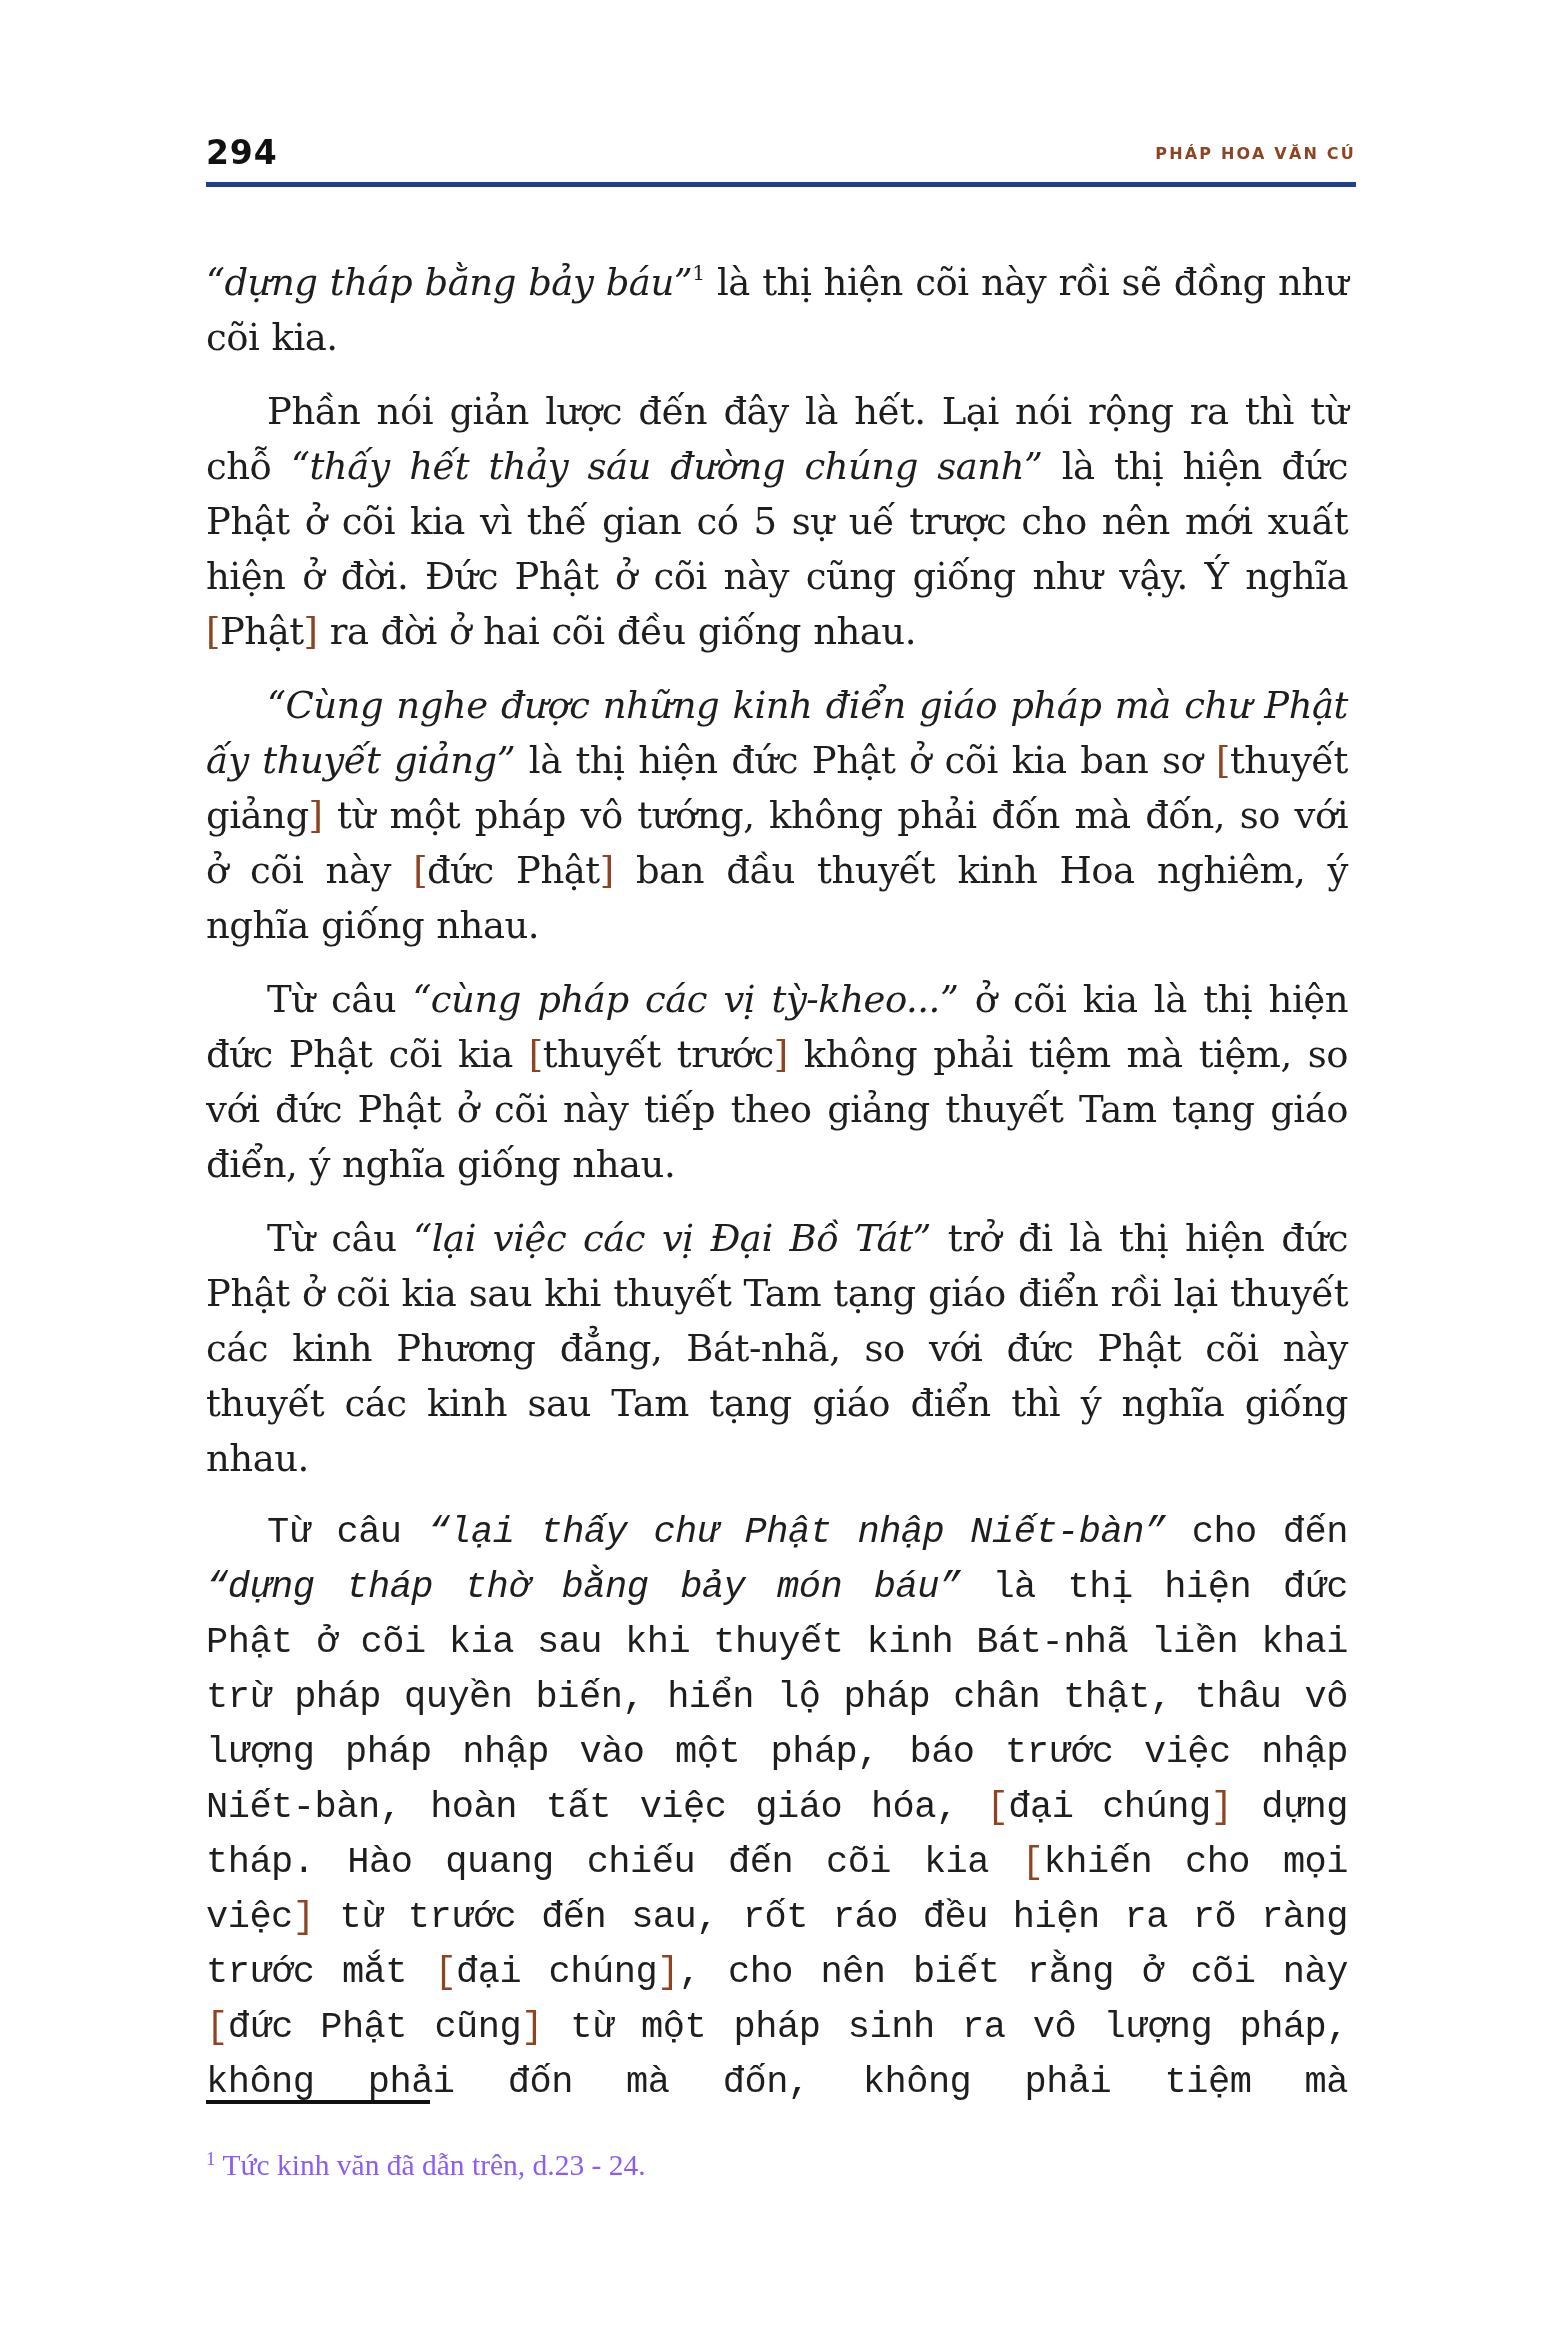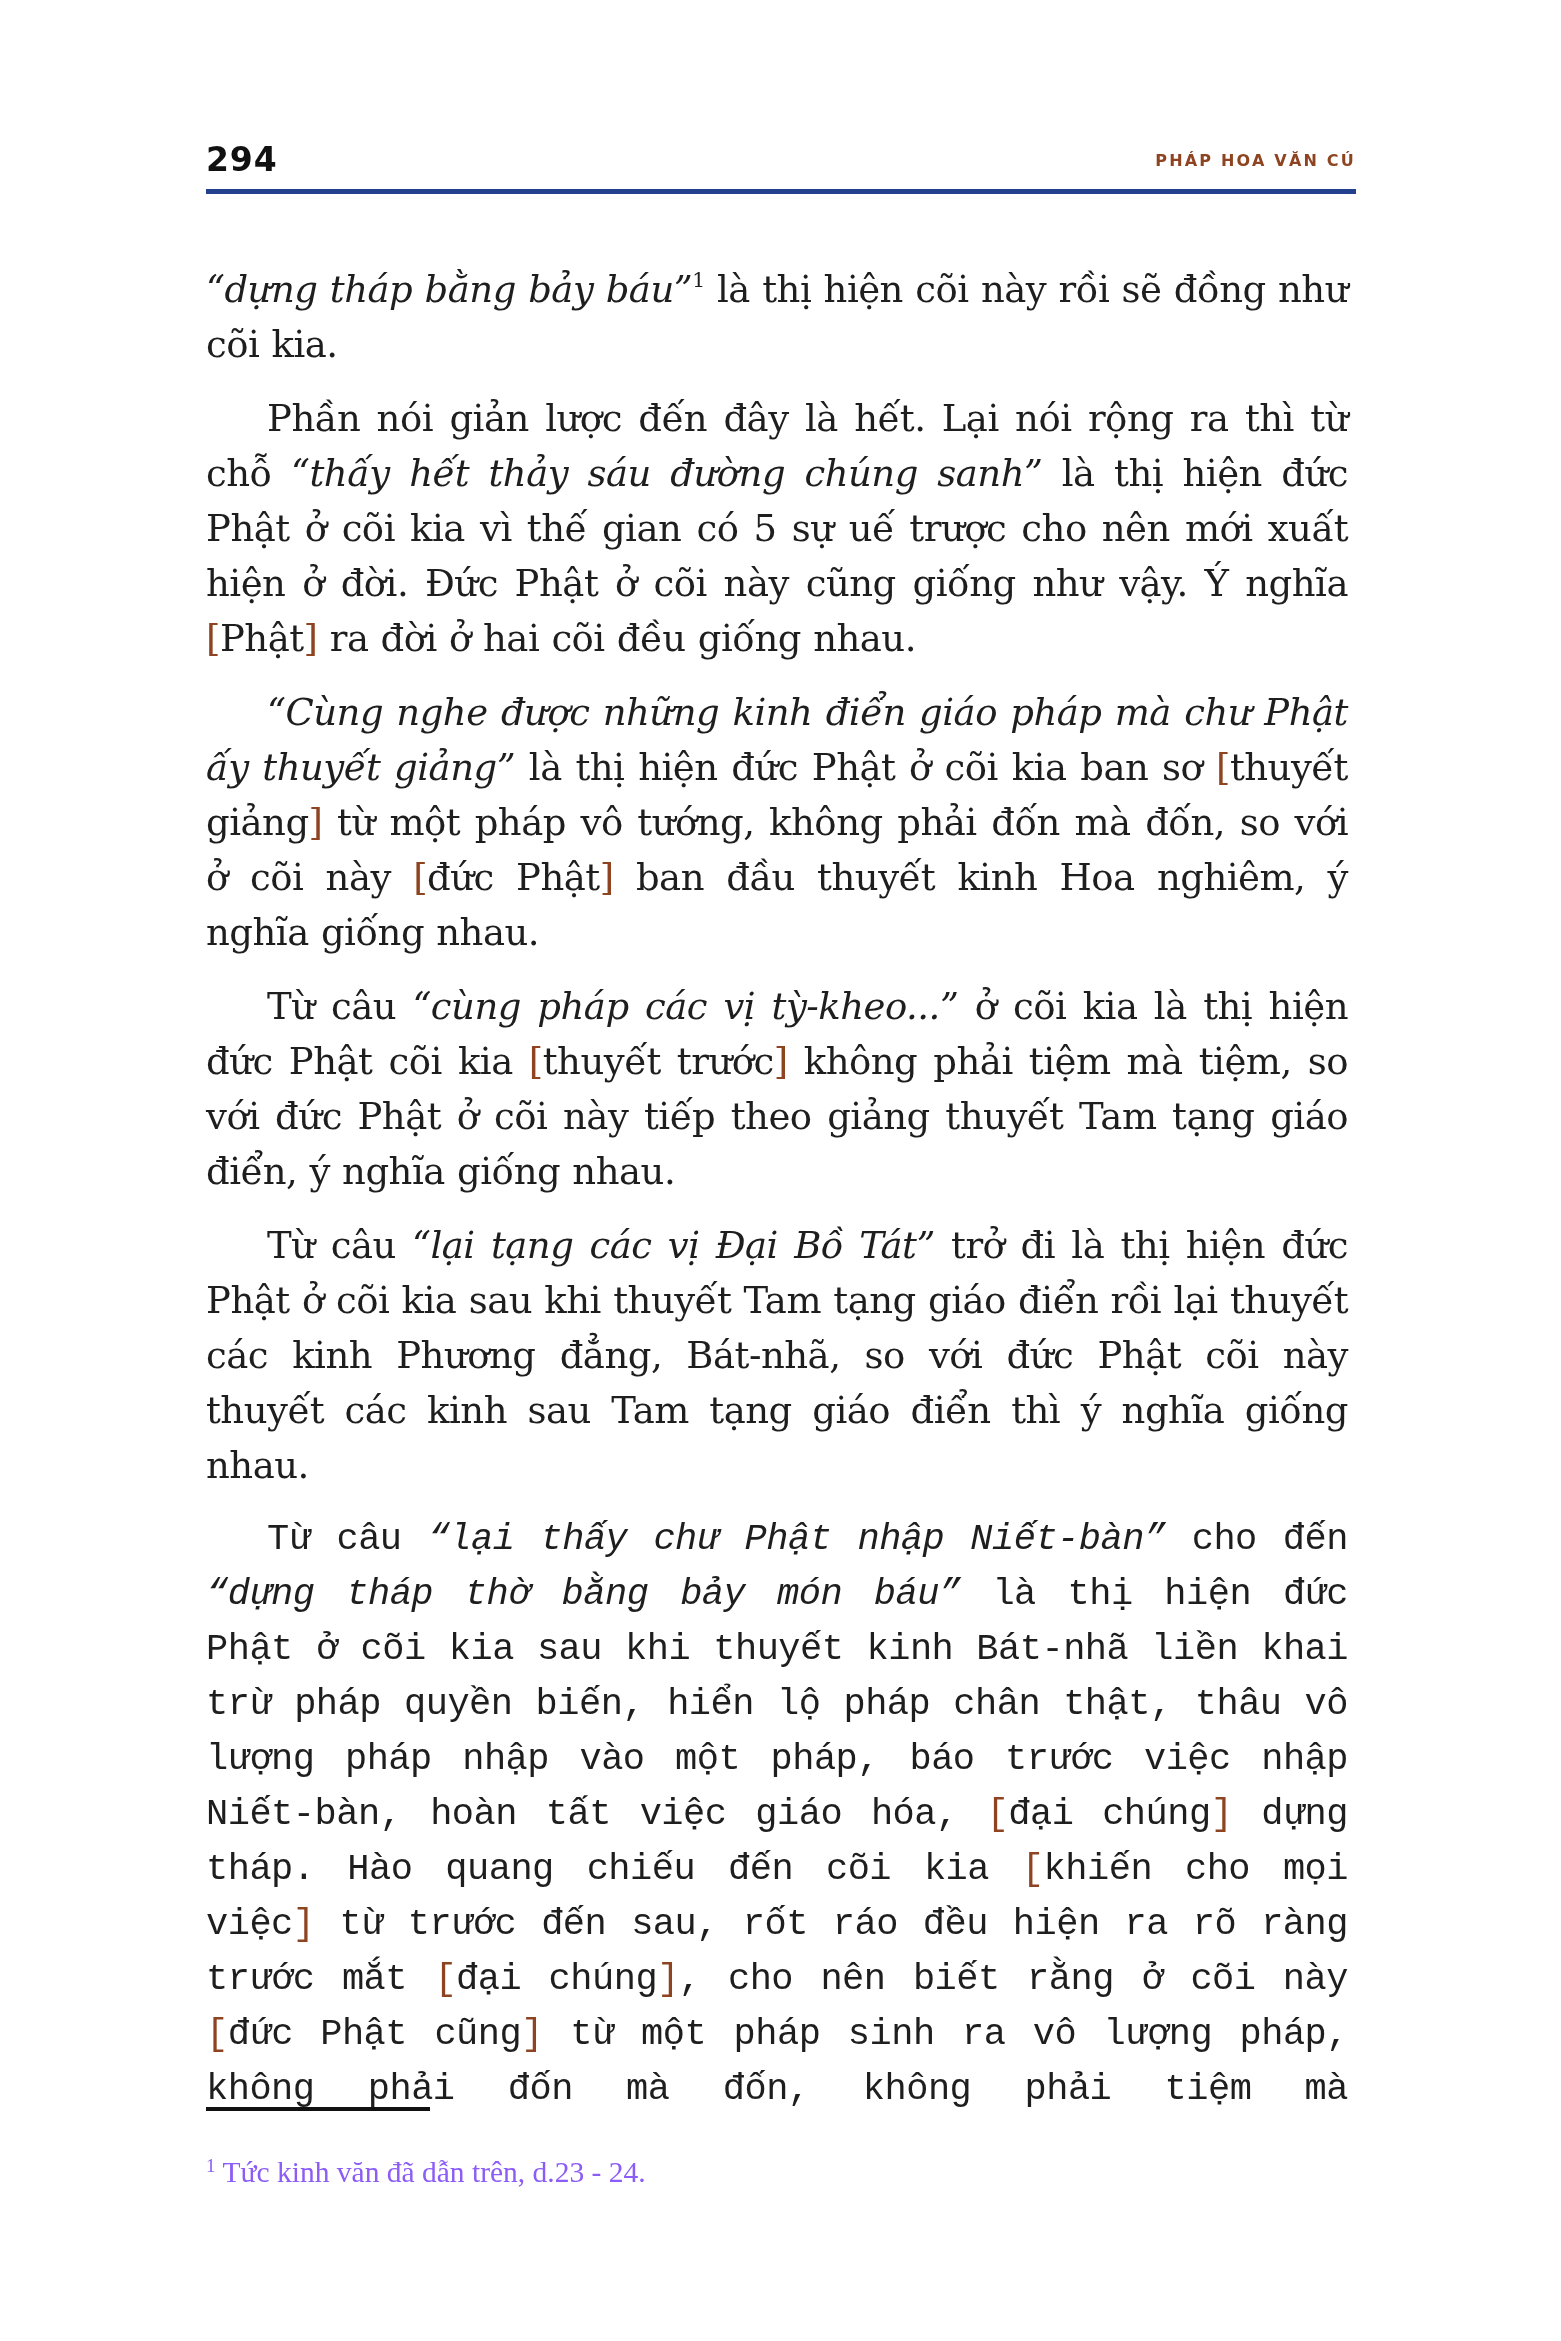--- a/index.html
+++ b/index.html
@@ -1,17 +1,17 @@
 <!DOCTYPE html>
 <html style="font-size:14px"><head>
 <meta charset="utf-8">
 <style>
   html, body { margin: 0; padding: 0; background: #ffffff; }
   body { width: 1561px; height: 2342px; position: relative; overflow: hidden; }
-  .page { position: absolute; left: 0; top: 16px; width: 1561px; height: 1856px; background: #fff; }
+  .page { position: absolute; left: 0; top: 9px; width: 1561px; height: 1856px; background: #fff; }
 
   .running-head { position: absolute; left: 206px; top: 121px; width: 1150px; height: 43px; }
   .folio {
     position: absolute; left: 0; top: 3.5px;
     font-family: "DejaVu Sans", sans-serif; font-weight: bold;
     font-size: 33px; line-height: 38px; color: #111; letter-spacing: 0.9px;
   }
   .book-title {
     position: absolute; right: 0; top: 10.4px;
     font-family: "DejaVu Sans", sans-serif; font-weight: bold;
@@ -49,21 +49,21 @@
     <span class="folio">294</span>
     <span class="book-title">PHÁP HOA VĂN CÚ</span>
   </div>
   <div class="head-rule"></div>
 
   <div class="body-text" id="body-text">
       <p><span class="q">“dựng tháp bằng bảy báu”</span><span class="sup">1</span><span> là thị hiện cõi này rồi sẽ đồng như cõi kia.</span></p>
       <p class="indent"><span>Phần nói giản lược đến đây là hết. Lại nói rộng ra thì từ chỗ </span><span class="q">“thấy hết thảy sáu đường chúng sanh”</span><span> là thị hiện đức Phật ở cõi kia vì thế gian có 5 sự uế trược cho nên mới xuất hiện ở đời. Đức Phật ở cõi này cũng giống như vậy. Ý nghĩa </span><span class="br">[</span><span>Phật</span><span class="br">]</span><span> ra đời ở hai cõi đều giống nhau.</span></p>
       <p class="indent"><span class="q">“Cùng nghe được những kinh điển giáo pháp mà chư Phật ấy thuyết giảng”</span><span> là thị hiện đức Phật ở cõi kia ban sơ </span><span class="br">[</span><span>thuyết giảng</span><span class="br">]</span><span> từ một pháp vô tướng, không phải đốn mà đốn, so với ở cõi này </span><span class="br">[</span><span>đức Phật</span><span class="br">]</span><span> ban đầu thuyết kinh Hoa nghiêm, ý nghĩa giống nhau.</span></p>
       <p class="indent"><span>Từ câu </span><span class="q">“cùng pháp các vị tỳ-kheo...”</span><span> ở cõi kia là thị hiện đức Phật cõi kia </span><span class="br">[</span><span>thuyết trước</span><span class="br">]</span><span> không phải tiệm mà tiệm, so với đức Phật ở cõi này tiếp theo giảng thuyết Tam tạng giáo điển, ý nghĩa giống nhau.</span></p>
-      <p class="indent"><span>Từ câu </span><span class="q">“lại tạng các vị Đại Bồ Tát”</span><span> trở đi là thị hiện đức Phật ở cõi kia sau khi thuyết Tam tạng giáo điển rồi lại thuyết các kinh Phương đẳng, Bát-nhã, so với đức Phật cõi này thuyết các kinh sau Tam tạng giáo điển thì ý nghĩa giống nhau.</span></p>
+      <p class="indent"><span>Từ câu </span><span class="q">“lại việc các vị Đại Bồ Tát”</span><span> trở đi là thị hiện đức Phật ở cõi kia sau khi thuyết Tam tạng giáo điển rồi lại thuyết các kinh Phương đẳng, Bát-nhã, so với đức Phật cõi này thuyết các kinh sau Tam tạng giáo điển thì ý nghĩa giống nhau.</span></p>
       <p class="indent last"><span>Từ câu </span><span class="q">“lại thấy chư Phật nhập Niết-bàn”</span><span> cho đến </span><span class="q">“dựng tháp thờ bằng bảy món báu”</span><span> là thị hiện đức Phật ở cõi kia sau khi thuyết kinh Bát-nhã liền khai trừ pháp quyền biến, hiển lộ pháp chân thật, thâu vô lượng pháp nhập vào một pháp, báo trước việc nhập Niết-bàn, hoàn tất việc giáo hóa, </span><span class="br">[</span><span>đại chúng</span><span class="br">]</span><span> dựng tháp. Hào quang chiếu đến cõi kia </span><span class="br">[</span><span>khiến cho mọi việc</span><span class="br">]</span><span> từ trước đến sau, rốt ráo đều hiện ra rõ ràng trước mắt </span><span class="br">[</span><span>đại chúng</span><span class="br">]</span><span>, cho nên biết rằng ở cõi này </span><span class="br">[</span><span>đức Phật cũng</span><span class="br">]</span><span> từ một pháp sinh ra vô lượng pháp, không phải đốn mà đốn, không phải tiệm mà</span></p>
     </div>
 
   <div class="fn-rule"></div>
   <div class="footnote">
     <span class="fn-mark">1</span><span>Tức kinh văn đã dẫn trên, d.23 - 24.</span>
   </div>
 </div>
 
 

